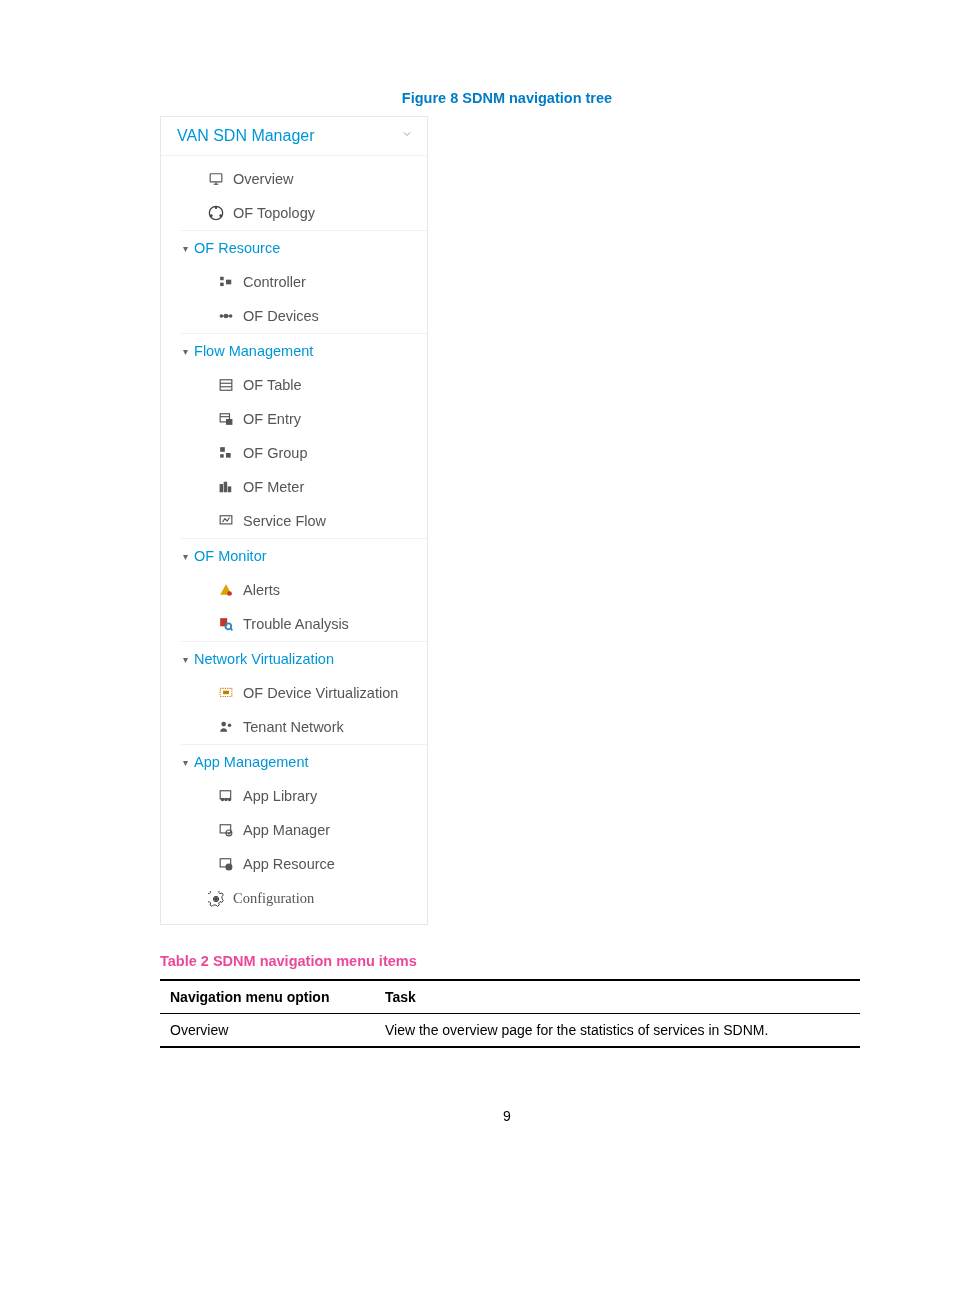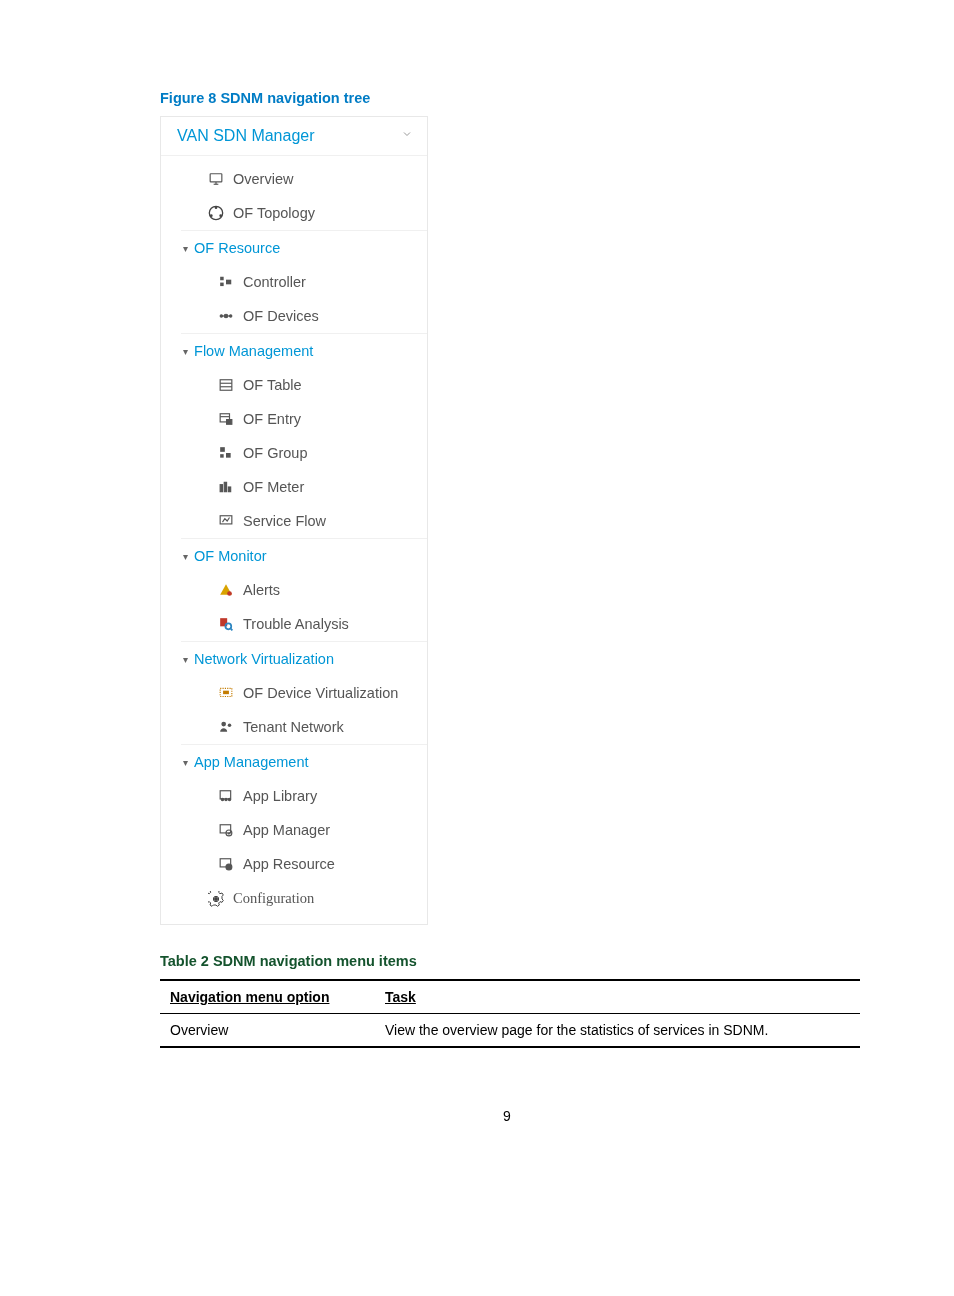--- a/index.html
+++ b/index.html
@@ -12,20 +12,21 @@
     width: 954px;
   }
   .page {
     padding: 90px 100px 40px 160px;
   }
   .fig-caption {
     color: #007cc5;
     font-weight: bold;
     font-size: 14.5px;
     margin-bottom: 10px;
+    text-align: center;
   }
   .nav-panel {
     width: 268px;
     border: 1px solid #e8e8e8;
     background: #fff;
     margin-bottom: 28px;
   }
   .nav-header {
     display: flex;
     align-items: flex-start;
@@ -61,39 +62,38 @@
   .icon-box {
     width: 18px; height: 16px;
     display: inline-flex;
     align-items: center; justify-content: center;
     margin-right: 8px;
     color: #555;
   }
   .gear { color:#444; }
   .topo { color:#3a3a3a; }
   .table-caption {
-    color: #14532d;
+    color: #ec4899;
     font-weight: bold;
     font-size: 14.5px;
     margin-top: 8px;
     margin-bottom: 10px;
   }
   table.menu-table {
     border-collapse: collapse;
     width: 700px;
     font-size: 14px;
   }
   table.menu-table th, table.menu-table td {
     text-align: left;
     padding: 8px 10px;
   }
   table.menu-table thead tr {
     border-top: 2px solid #000;
     border-bottom: 1.5px solid #000;
-    text-decoration: underline;
   }
   table.menu-table thead th { font-weight: bold; }
   table.menu-table tbody tr { border-bottom: 2px solid #000; }
   .page-num {
     text-align: center;
     font-size: 14px;
     margin-top: 60px;
   }
 </style>
 </head>

